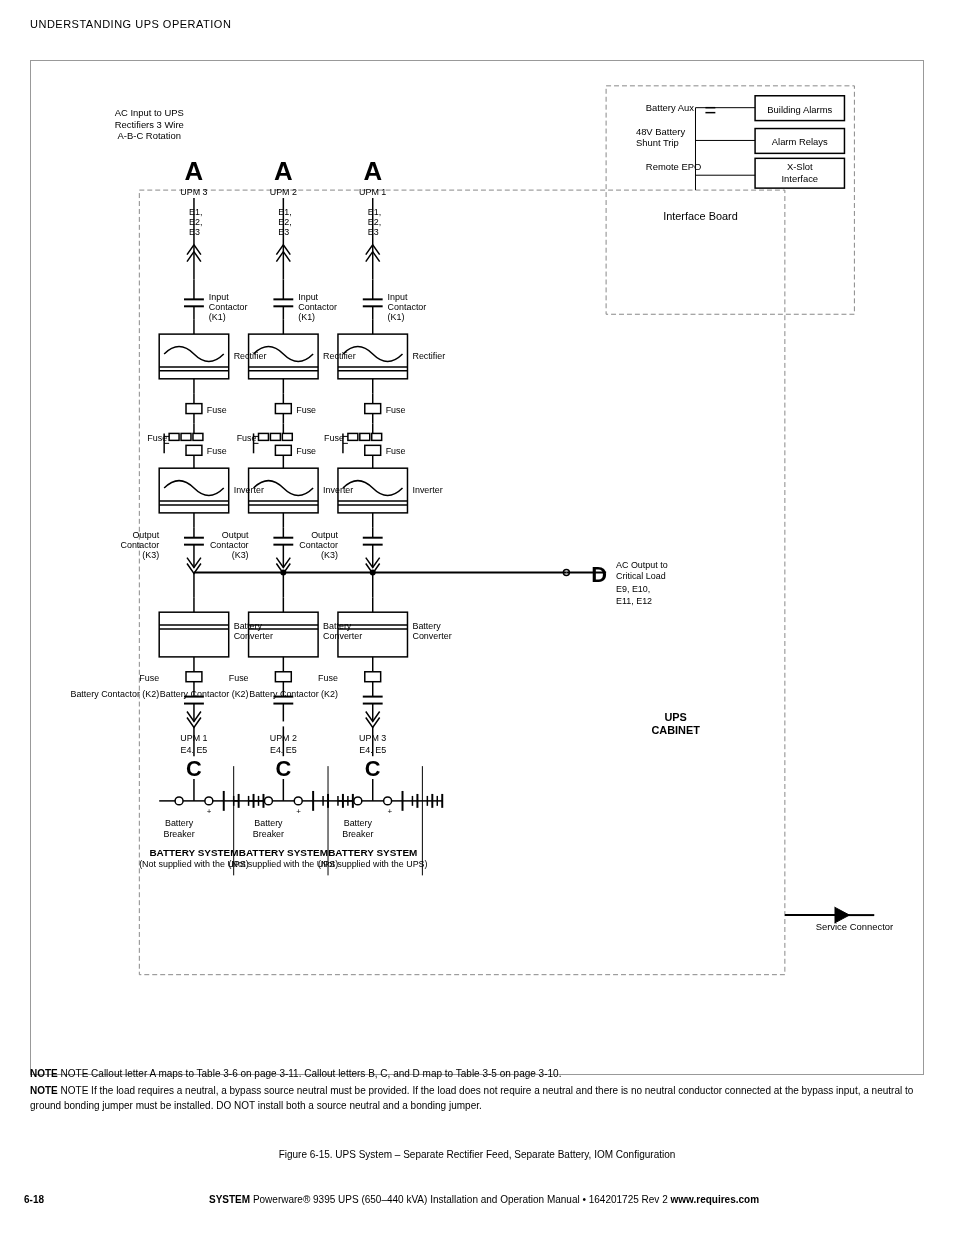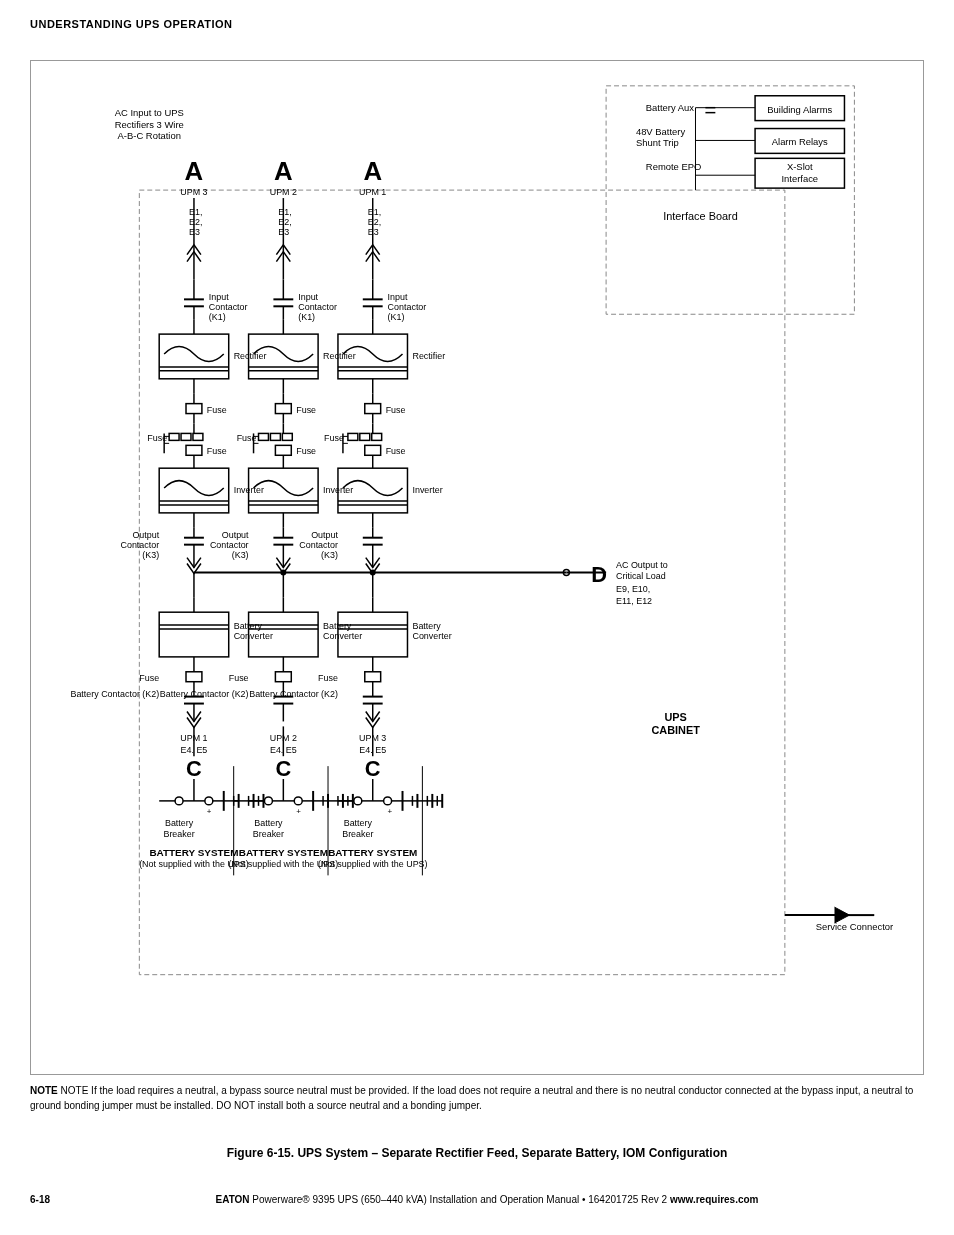--- a/index.html
+++ b/index.html
@@ -10,21 +10,21 @@
       font-family: Arial, Helvetica, sans-serif;
       font-size: 11px;
       color: #000;
       position: relative;
     }
     .page-header {
       position: absolute;
       top: 18px;
       left: 30px;
       font-size: 11px;
-      font-weight: bold;
+      font-weight: normal;
       letter-spacing: 0.5px;
     }
     .diagram-container {
       position: absolute;
       top: 60px;
       left: 30px;
       right: 30px;
       bottom: 160px;
       border: 1px solid #999;
       background: #fff;
@@ -46,27 +46,27 @@
     }
     .note-bold {
       font-weight: bold;
     }
     .figure-caption {
       position: absolute;
       bottom: 75px;
       left: 30px;
       right: 30px;
       text-align: center;
-      font-size: 12px;
-      font-weight: bold;
+      font-size: 10px;
+      font-weight: normal;
     }
     .page-footer {
       position: absolute;
       bottom: 30px;
-      left: 30px;
+      left: 24px;
       right: 30px;
       display: flex;
       align-items: center;
       justify-content: space-between;
       font-size: 10px;
     }
     .footer-left {
       font-weight: bold;
     }
     .footer-center {
@@ -481,28 +481,32 @@
     <line x1="155" y1="515" x2="155" y2="540" stroke="#000" stroke-width="1.5"></line>
     <line x1="245" y1="515" x2="245" y2="540" stroke="#000" stroke-width="1.5"></line>
     <line x1="335" y1="515" x2="335" y2="540" stroke="#000" stroke-width="1.5"></line>
 
   </svg>
 </div>
 
 <div class="notes-section">
   <div class="note-line">
     <span class="note-bold">NOTE</span>
+    <span>NOTE  Callout letter A maps to Table 3-6 on page 3-11. Callout letters B, C, and D map to Table 3-5 on page 3-10.</span>
+  </div>
+  <div class="note-line">
+    <span class="note-bold">NOTE</span>
     <span>NOTE  If the load requires a neutral, a bypass source neutral must be provided. If the load does not require a neutral and there is no neutral conductor connected at the bypass input, a neutral to ground bonding jumper must be installed. DO NOT install both a source neutral and a bonding jumper.</span>
   </div>
 </div>
 
 <div class="figure-caption">
   <span>Figure 6-15. UPS System – Separate Rectifier Feed, Separate Battery, IOM Configuration</span>
 </div>
 
 <div class="page-footer">
   <div class="footer-left">6-18</div>
   <div class="footer-center">
-    <strong>EATON</strong>
+    <strong>SYSTEM</strong>
     <span>Powerware® 9395 UPS (650–440 kVA) Installation and Operation Manual  •  164201725 Rev 2</span>
     <strong>www.requires.com</strong>
   </div>
 </div>
 
 </body></html>

